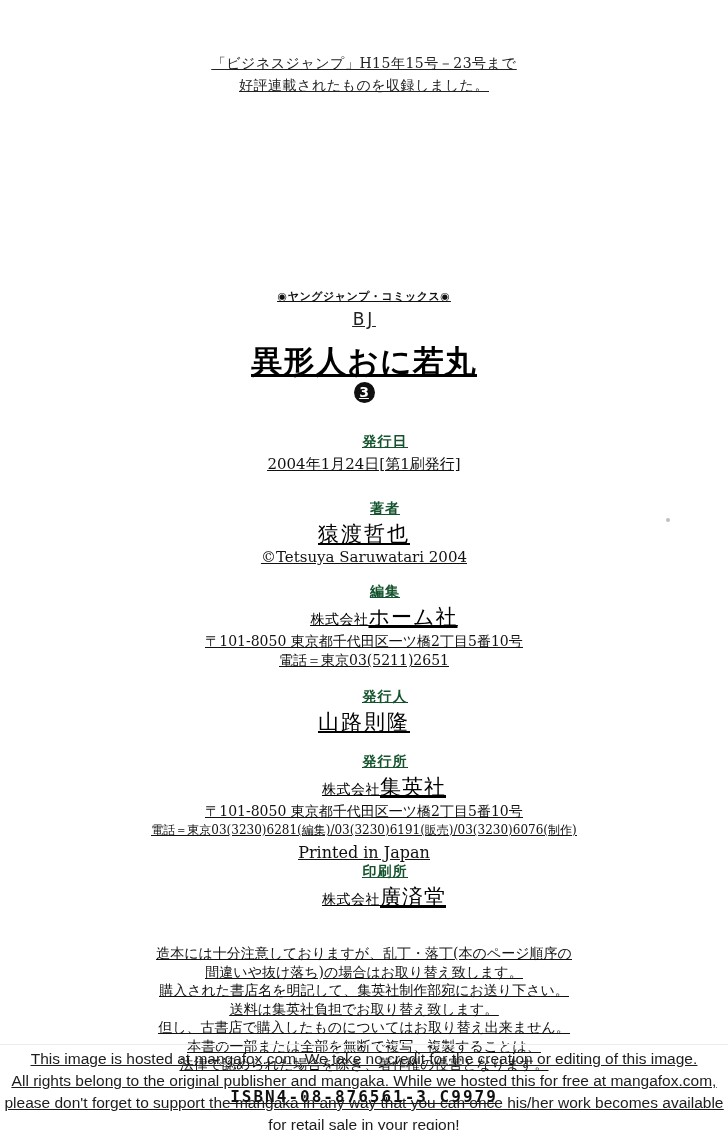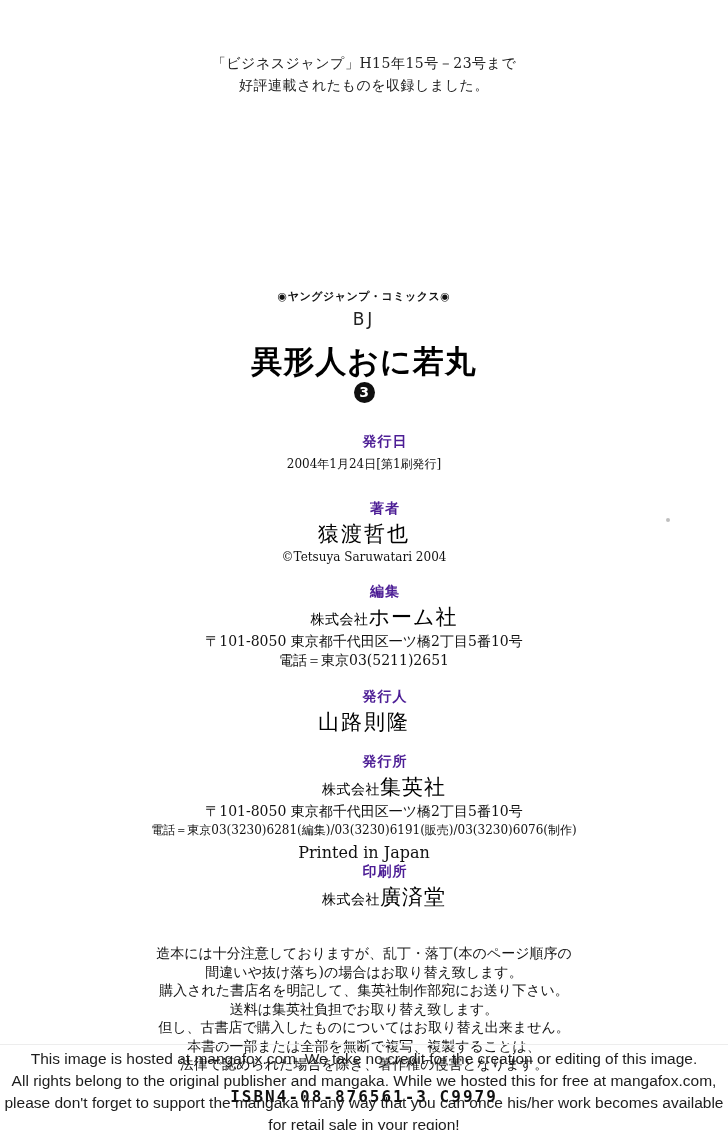--- a/index.html
+++ b/index.html
@@ -1,15 +1,15 @@
 <!DOCTYPE html>
 <html><head>
 <meta charset="utf-8">
 <style>
-  * { margin: 0; padding: 0; box-sizing: border-box; }
+  * { margin: 0; padding: 0; box-sizing: border-box; text-decoration: underline; }
   html, body { background: #ffffff; }
   body {
     width: 728px;
     height: 1130px;
     margin: 0 auto;
     font-family: "Liberation Sans", sans-serif;
     color: #111;
     overflow: hidden;
   }
   .page {
@@ -65,25 +65,25 @@
     line-height: 21px;
     font-weight: bold;
     font-family: "DejaVu Sans", "Liberation Sans", sans-serif;
   }
 
   .sec { }
   .sec .label {
     font-size: 14px;
     line-height: 16px;
     letter-spacing: 1px;
-    color: #4c1d95;
+    color: #14532d;
     margin-bottom: 5px;
     padding-left: 42px;
   }
-  .row-md  { font-size: 12px; line-height: 20px; color: #111; }
+  .row-md  { font-size: 15px; line-height: 20px; color: #111; }
   .row-name{ font-size: 21px; line-height: 26px; letter-spacing: 2px; color: #000; }
   .row-sm  { font-size: 14px; line-height: 19px; color: #111; }
   .row-xs  { font-size: 12px; line-height: 19px; color: #111; }
   .row-latin { font-size: 16px; line-height: 21px; margin-top: 2px; color: #111; }
   .company-prefix { font-size: 14px; letter-spacing: 0.5px; }
   .company-name   { font-size: 21px; letter-spacing: 1px; }
   .row-company { line-height: 26px; color: #000; padding-left: 40px; }
 
   .sec-date    { margin-top: 30px; }
   .sec-author  { margin-top: 26px; }

